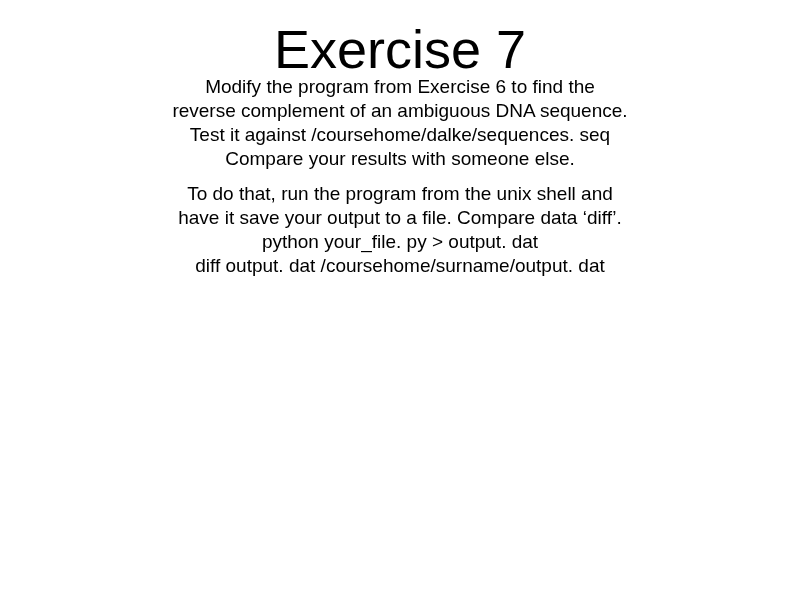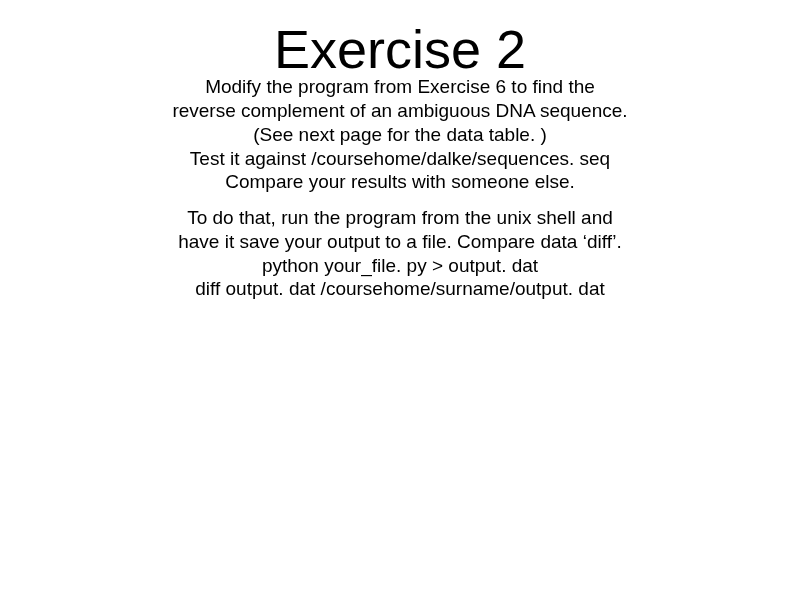--- a/index.html
+++ b/index.html
@@ -35,26 +35,25 @@
   .block2 {
     margin-top: 12px;
   }
   .block3 {
   }
 </style>
 </head>
 <body>
 
 <div class="slide">
-  <h1 class="title">Exercise 2</h1>
+  <h1 class="title">Exercise 7</h1>
 
   <div class="body-block block1">
     <div>Modify the program from Exercise 6 to find the</div>
     <div>reverse complement of an ambiguous DNA sequence.</div>
-    <div>(See next page for the data table. )</div>
     <div>Test it against /coursehome/dalke/sequences. seq</div>
     <div>Compare your results with someone else.</div>
   </div>
 
   <div class="body-block block2">
     <div>To do that, run the program from the unix shell and</div>
     <div>have it save your output to a file.  Compare data ‘diff’.</div>
   </div>
 
   <div class="body-block block3">

